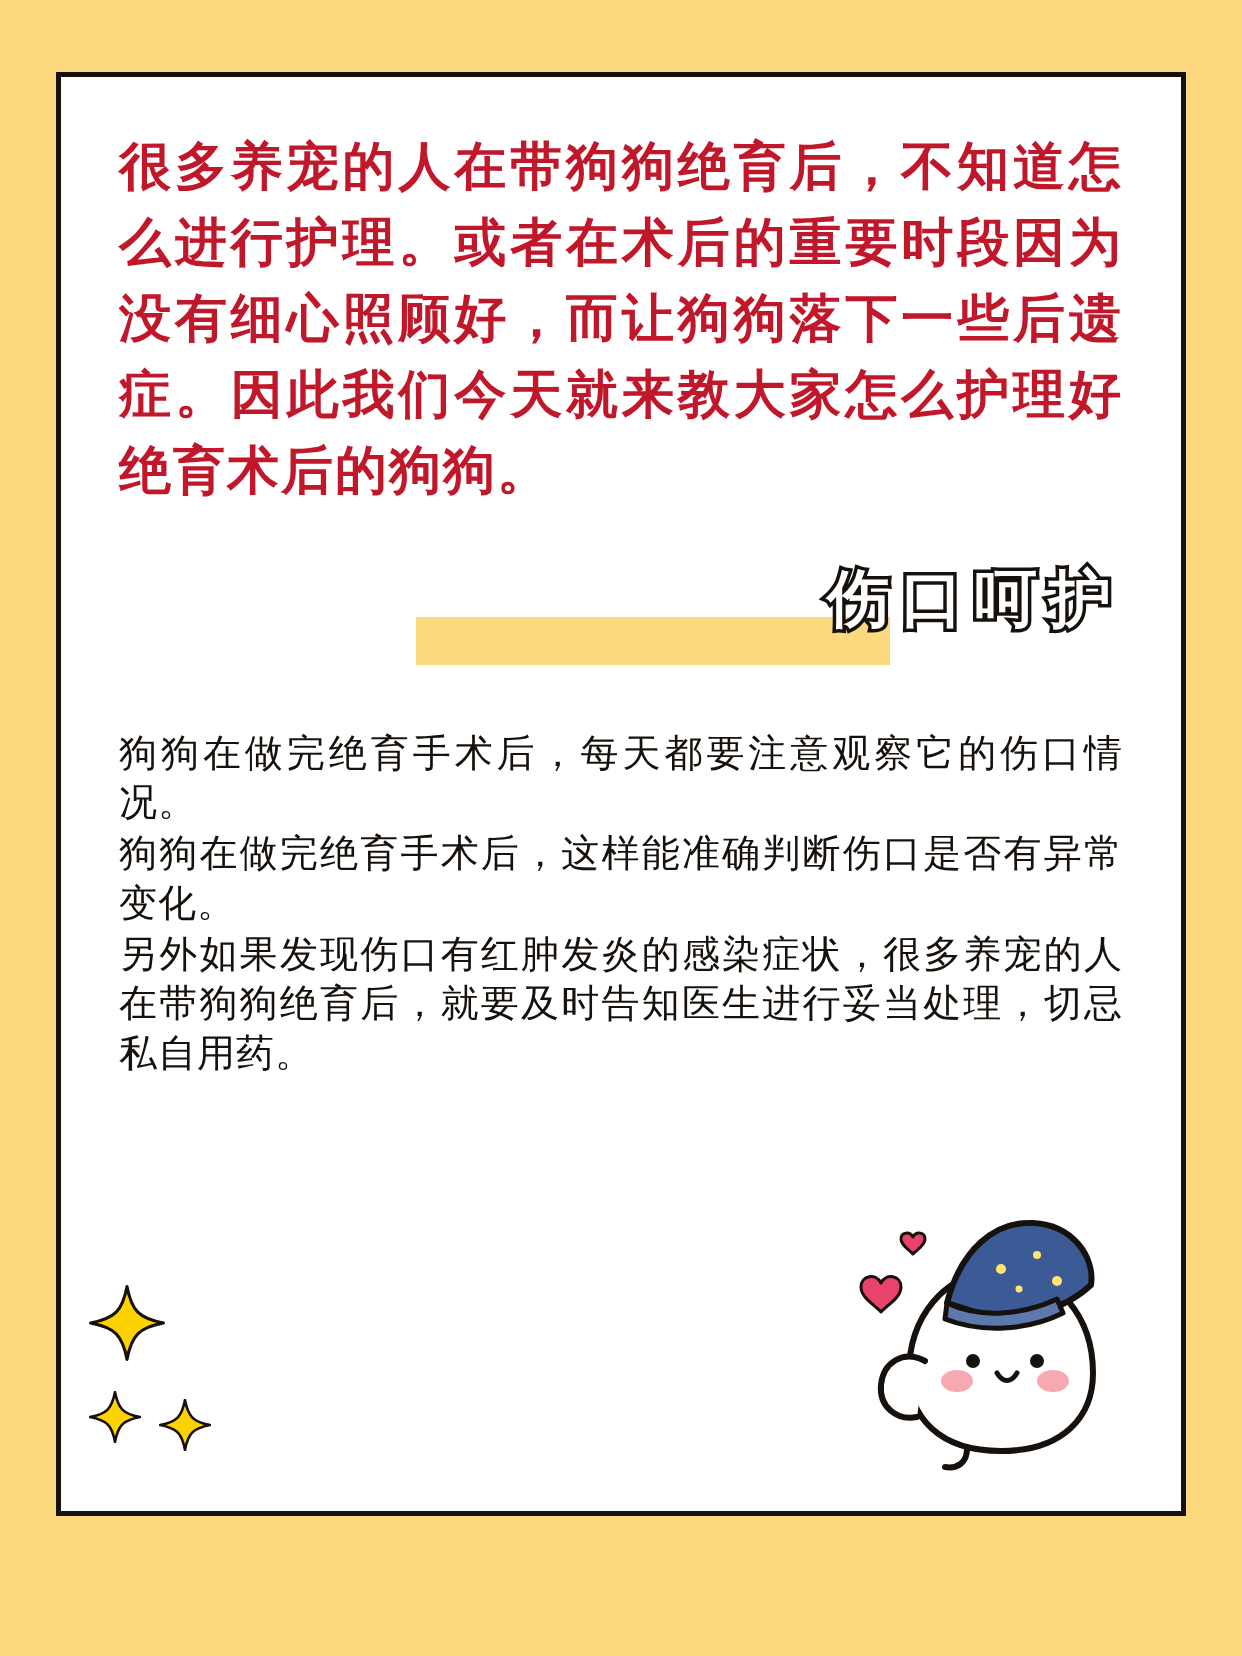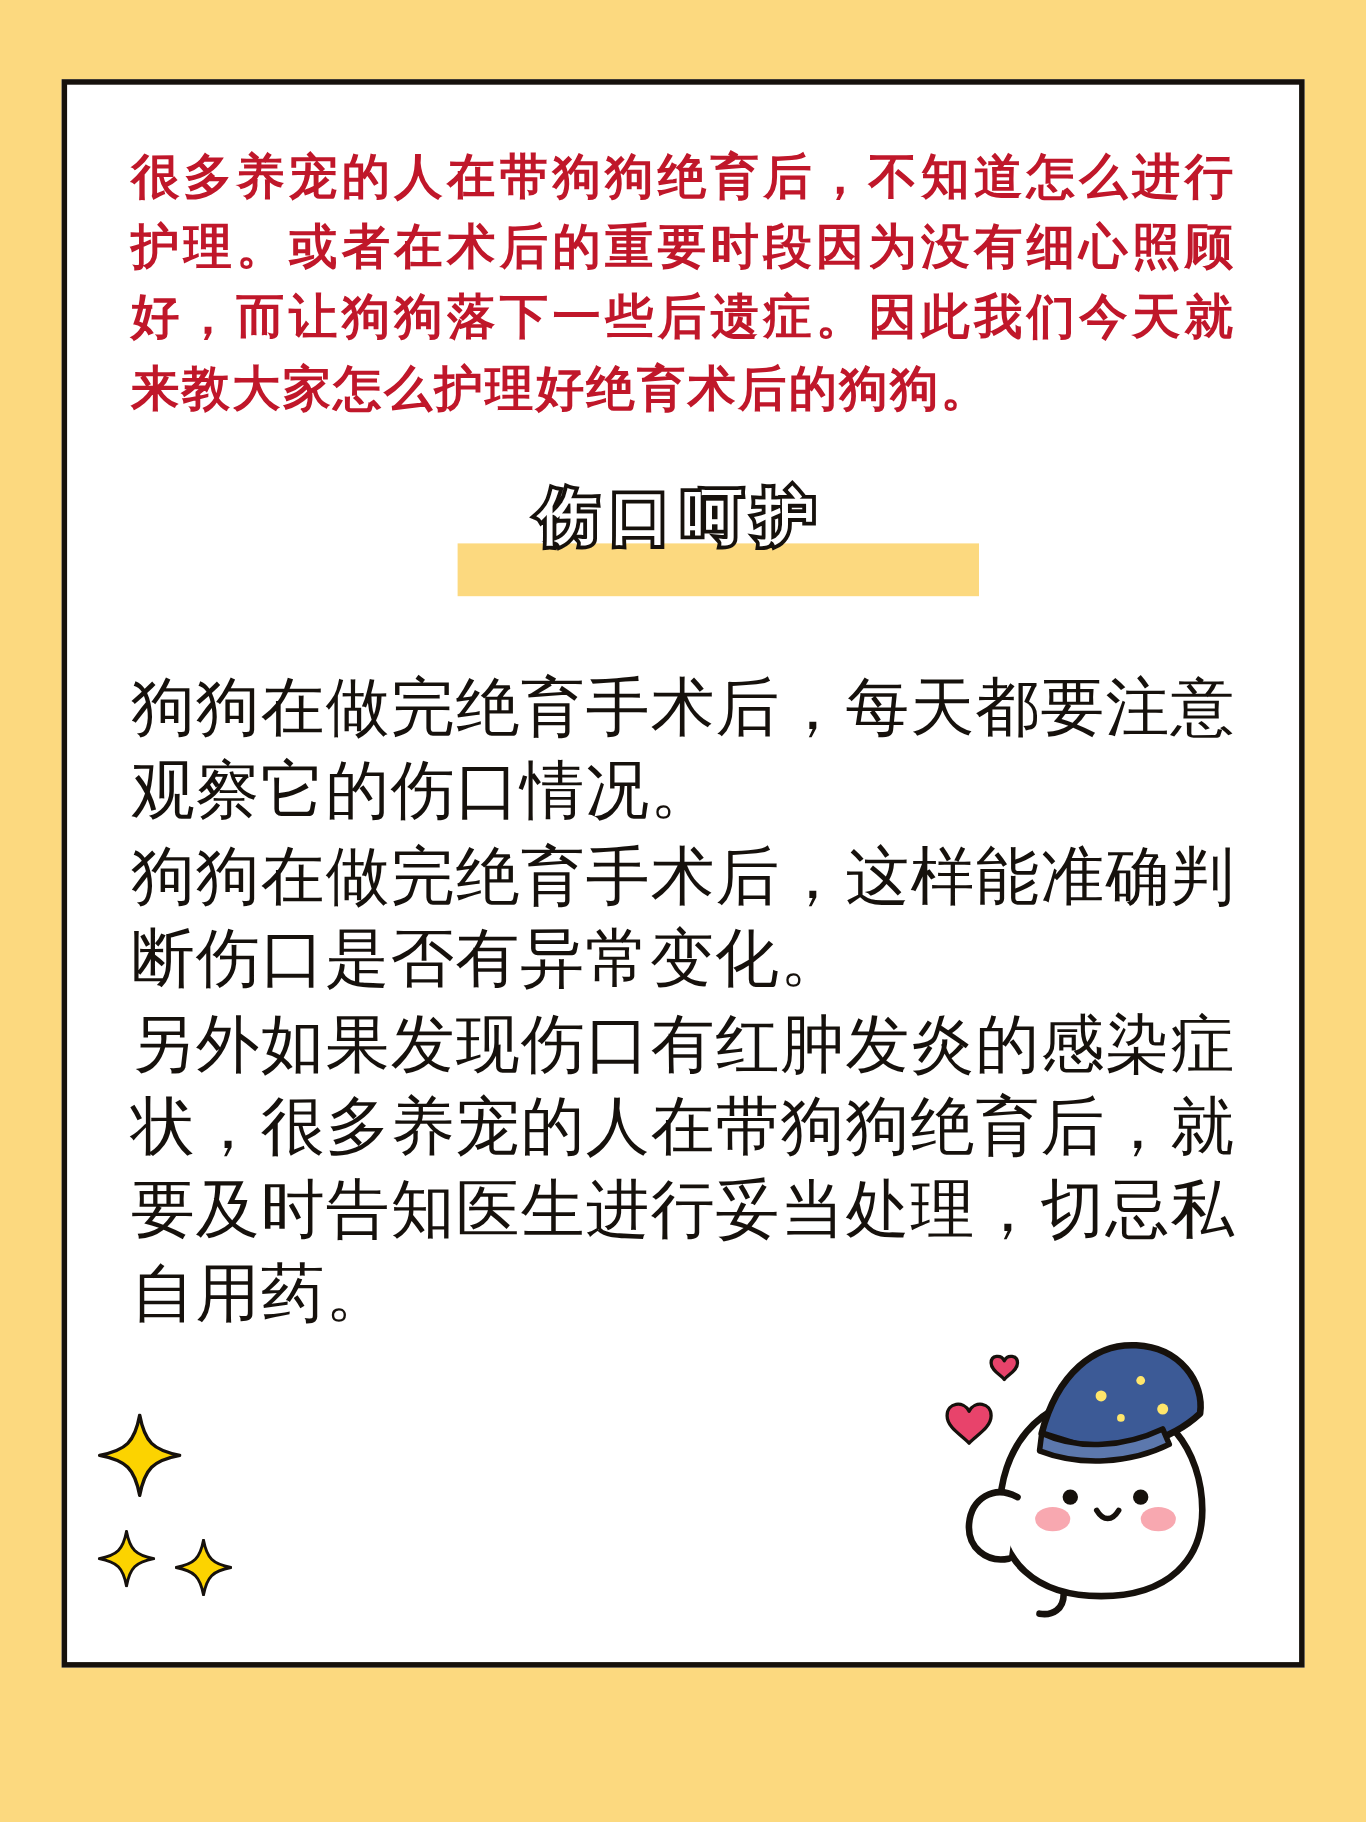--- a/index.html
+++ b/index.html
@@ -25,21 +25,21 @@
   }
   .inner {
     position: relative;
     width: 100%;
     height: 100%;
     box-sizing: border-box;
     padding: 52px 58px 0 58px;
   }
   .intro {
     color: #c0172a;
-    font-size: 44px;
+    font-size: 52px;
     font-weight: bold;
     line-height: 1.46;
     letter-spacing: 2px;
     text-align: justify;
     text-align-last: left;
     margin: 0;
   }
   .headline-wrap {
     position: relative;
     height: 150px;
@@ -51,31 +51,31 @@
     top: 60px;
     width: 474px;
     height: 48px;
     background: #fcd97f;
   }
   .headline {
     position: absolute;
     left: 0;
     right: 0;
     top: 0;
-    text-align: center;
-    font-size: 54px;
+    text-align: right;
+    font-size: 62px;
     font-weight: bold;
     letter-spacing: 12px;
     color: #ffffff;
     -webkit-text-stroke: 7px #16110c;
     paint-order: stroke fill;
   }
   .body-text {
     margin-top: 22px;
-    font-size: 58px;
+    font-size: 38px;
     line-height: 1.3;
     color: #16110c;
     letter-spacing: 1px;
   }
   .body-text p {
     margin: 0 0 2px 0;
     text-align: justify;
     text-align-last: left;
   }
   

